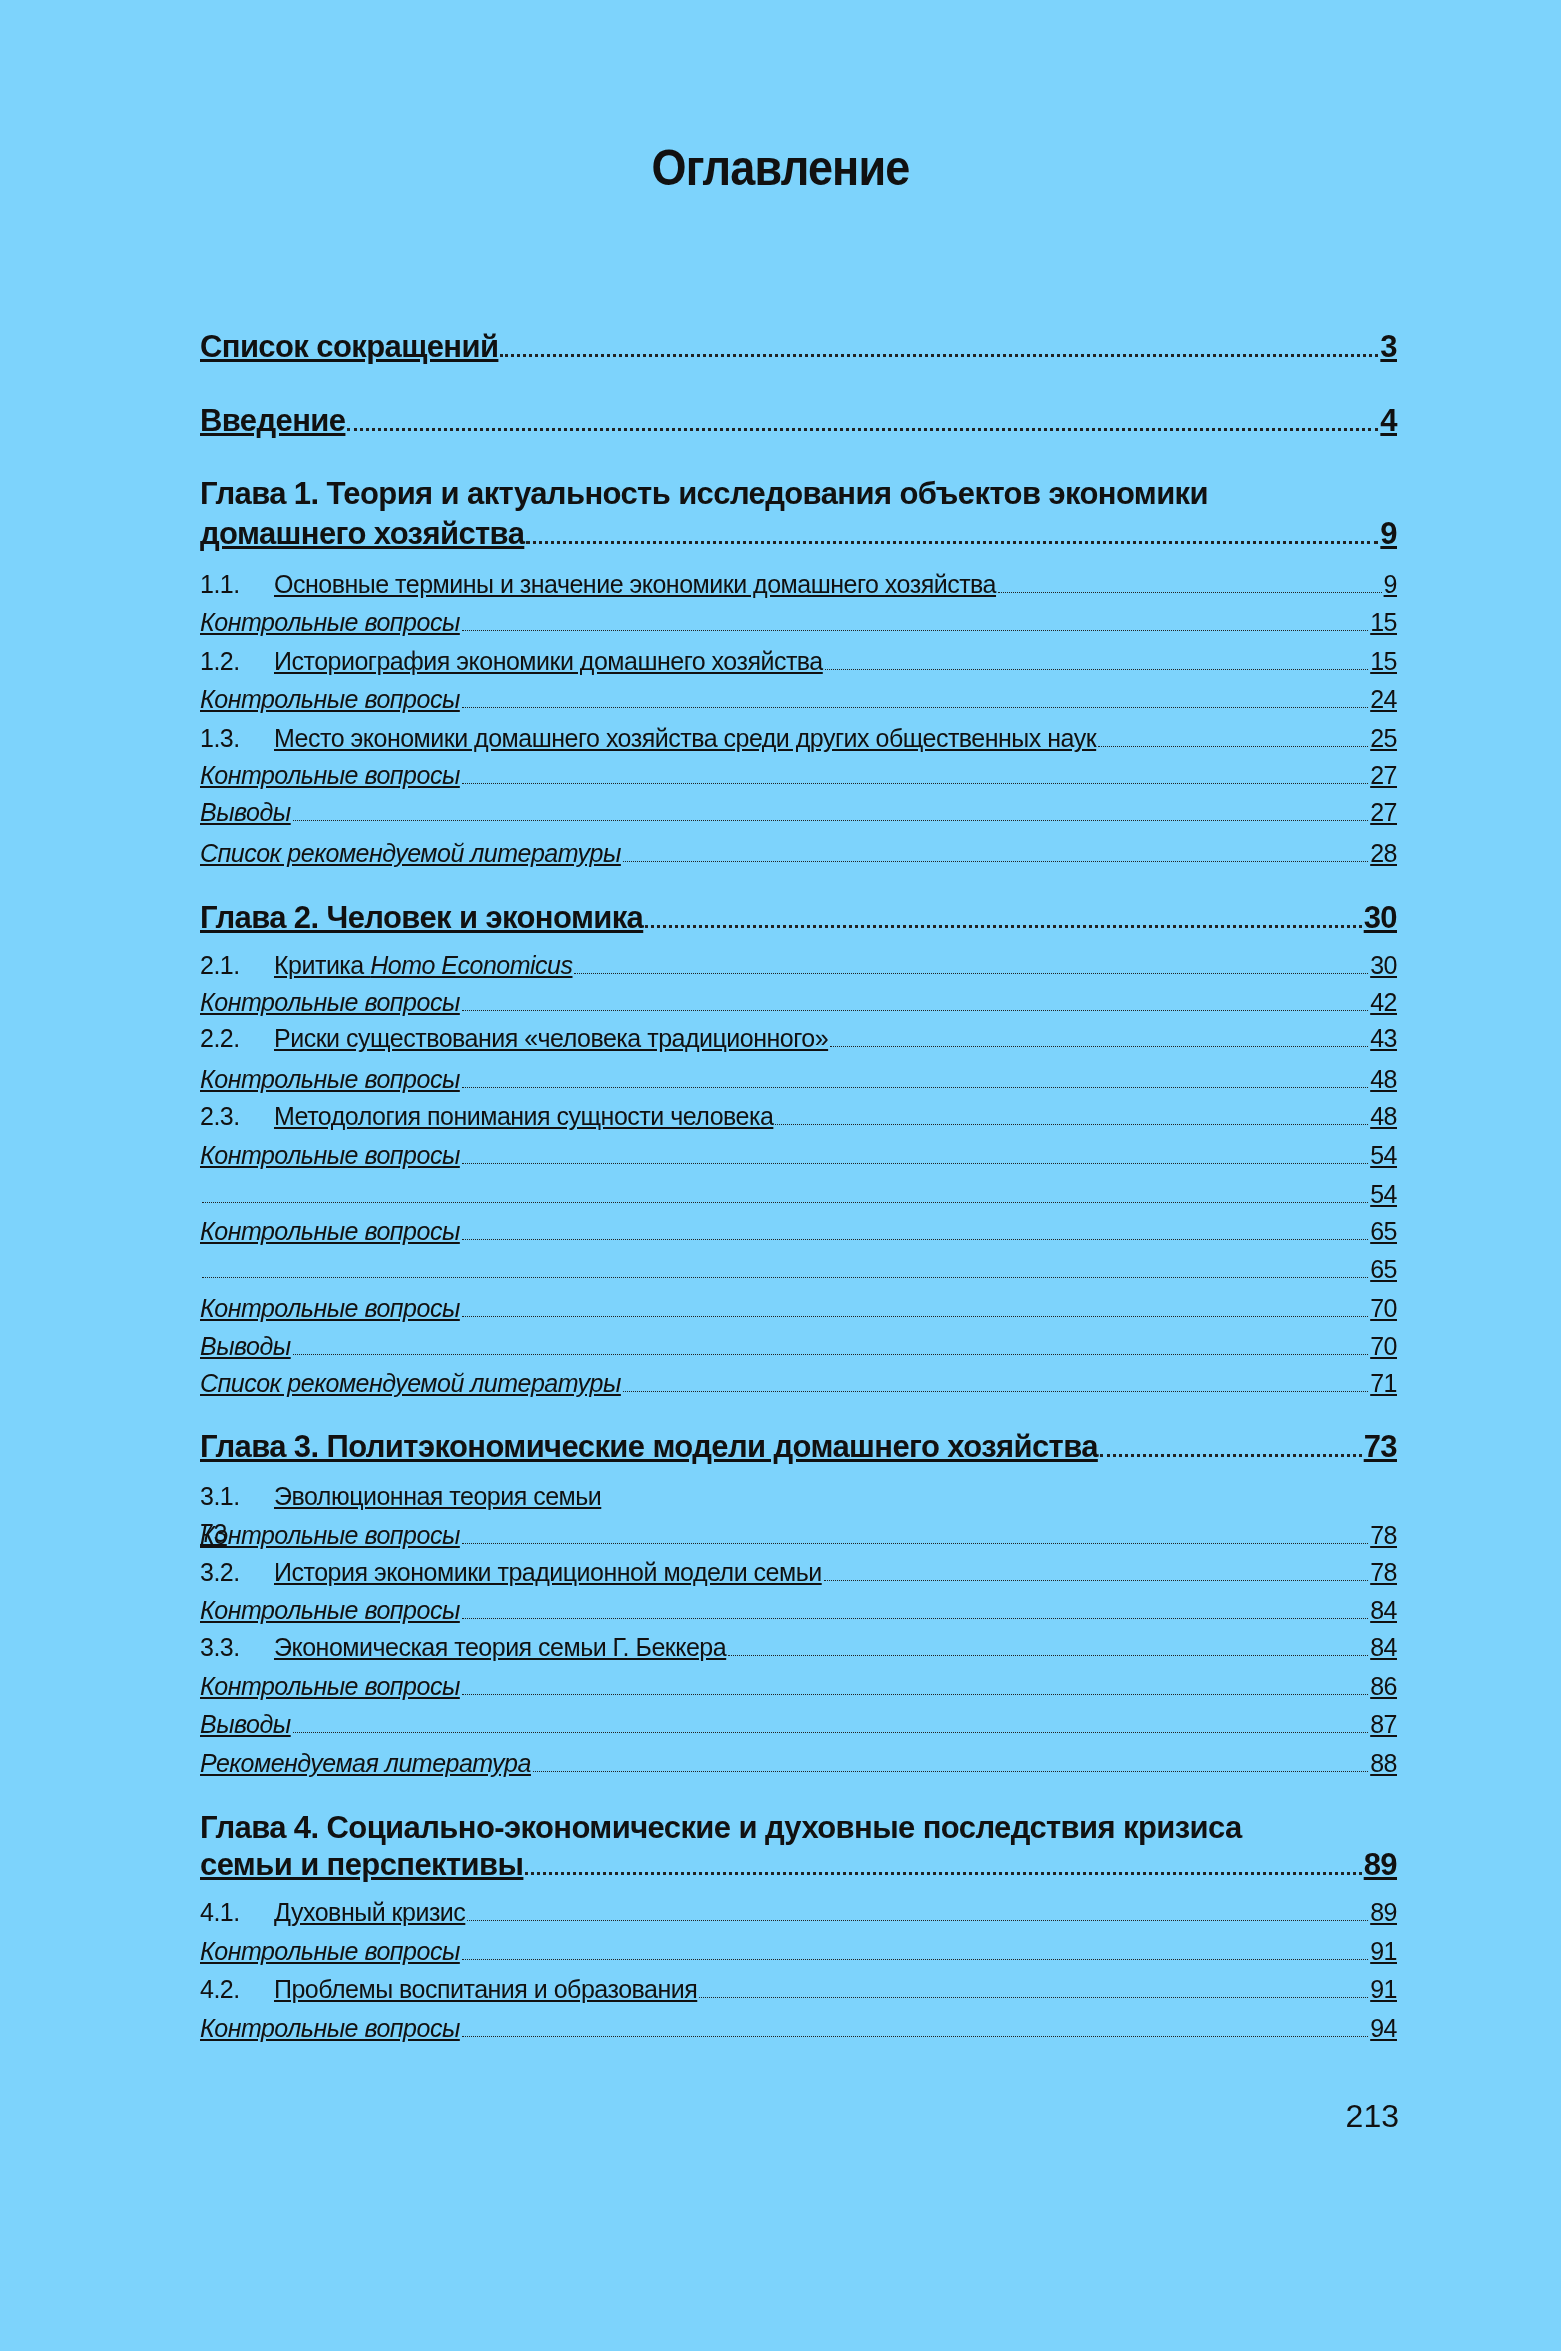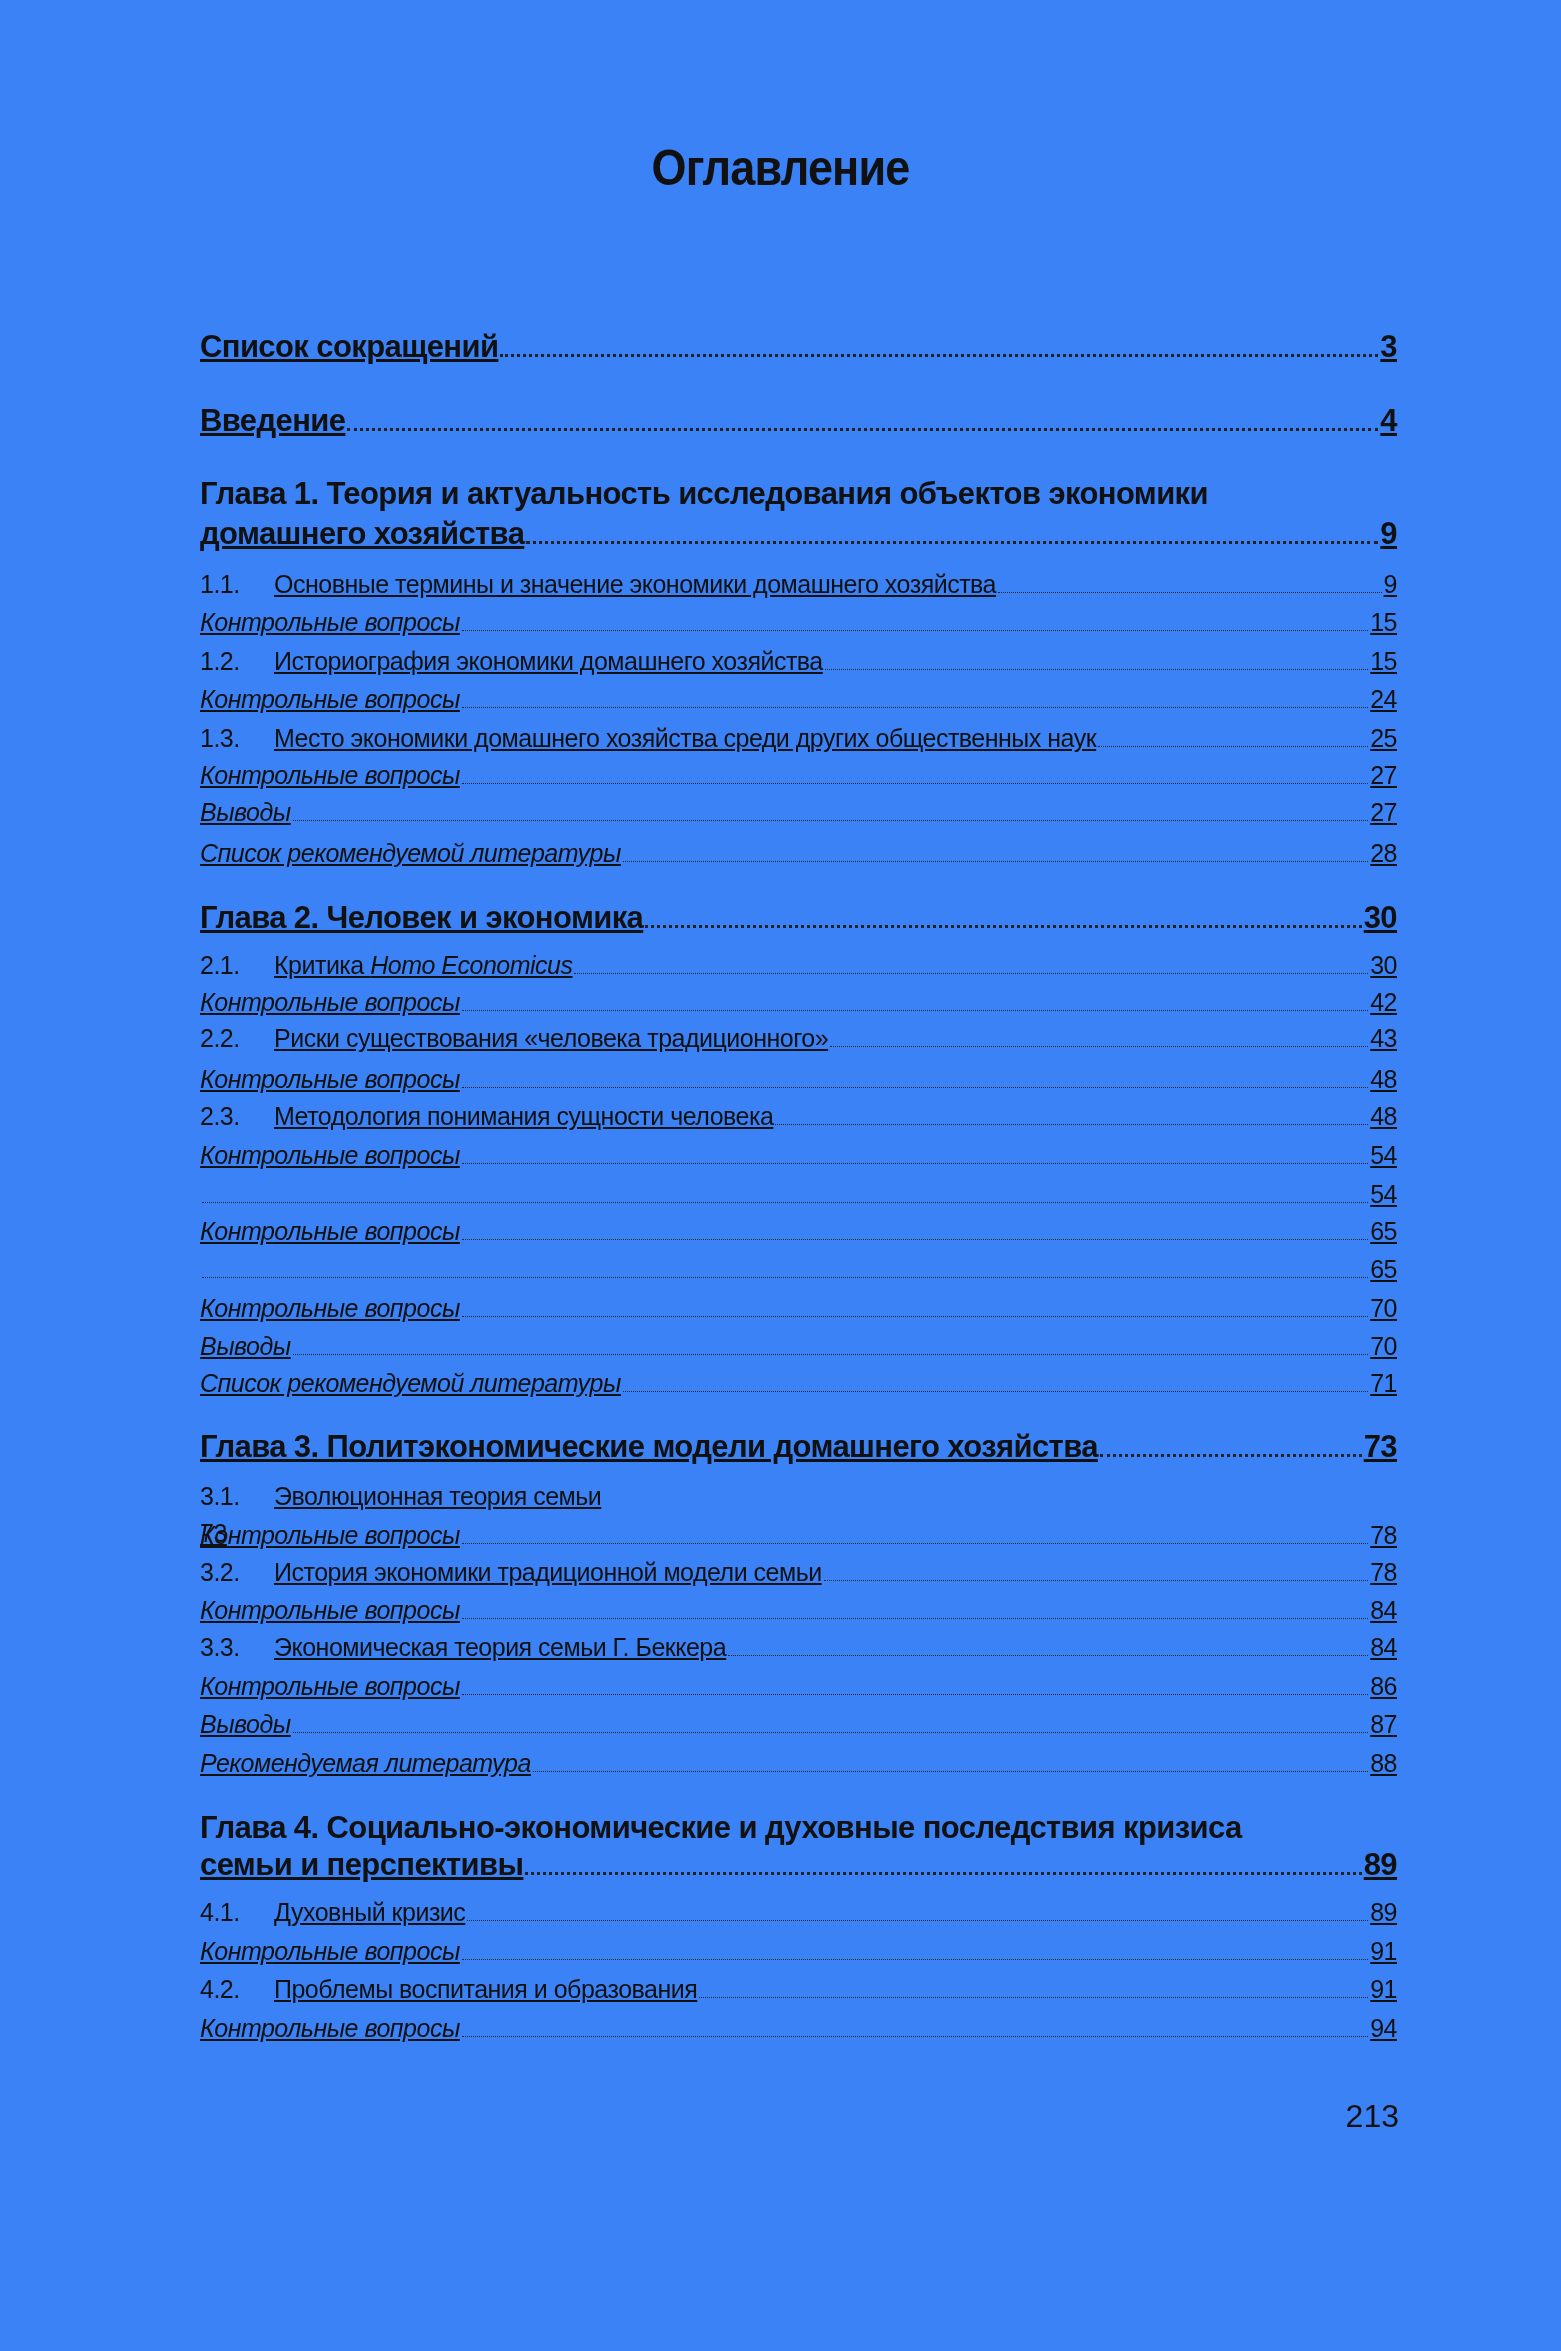--- a/index.html
+++ b/index.html
@@ -1,17 +1,17 @@
 <!DOCTYPE html>
 <html style="font-size:15px"><head>
 <meta charset="utf-8">
 <style>
   html, body { margin: 0; padding: 0; background: #ffffff; }
   body { width: 1561px; height: 2351px; position: relative; overflow: hidden; color: #111; }
-  .page { position: absolute; left: 0; top: 0; width: 1561px; height: 2351px; background: #3b82f6; }
+  .page { position: absolute; left: 0; top: 0; width: 1561px; height: 2351px; background: #7dd3fc; }
   .title {
     position: absolute; left: 0; width: 1561px; top: 139px; text-align: center;
     font-family: "Liberation Sans", sans-serif; font-weight: bold; font-size: 50px;
     letter-spacing: -0.9px; transform: scaleX(0.9); transform-origin: center;
   }
   .row {
     position: absolute; left: 200px; width: 1197px; display: flex; align-items: baseline;
     font-family: "Liberation Sans", sans-serif; white-space: nowrap; text-decoration: underline;
   }
   .row .lbl { flex: 0 0 auto; }

